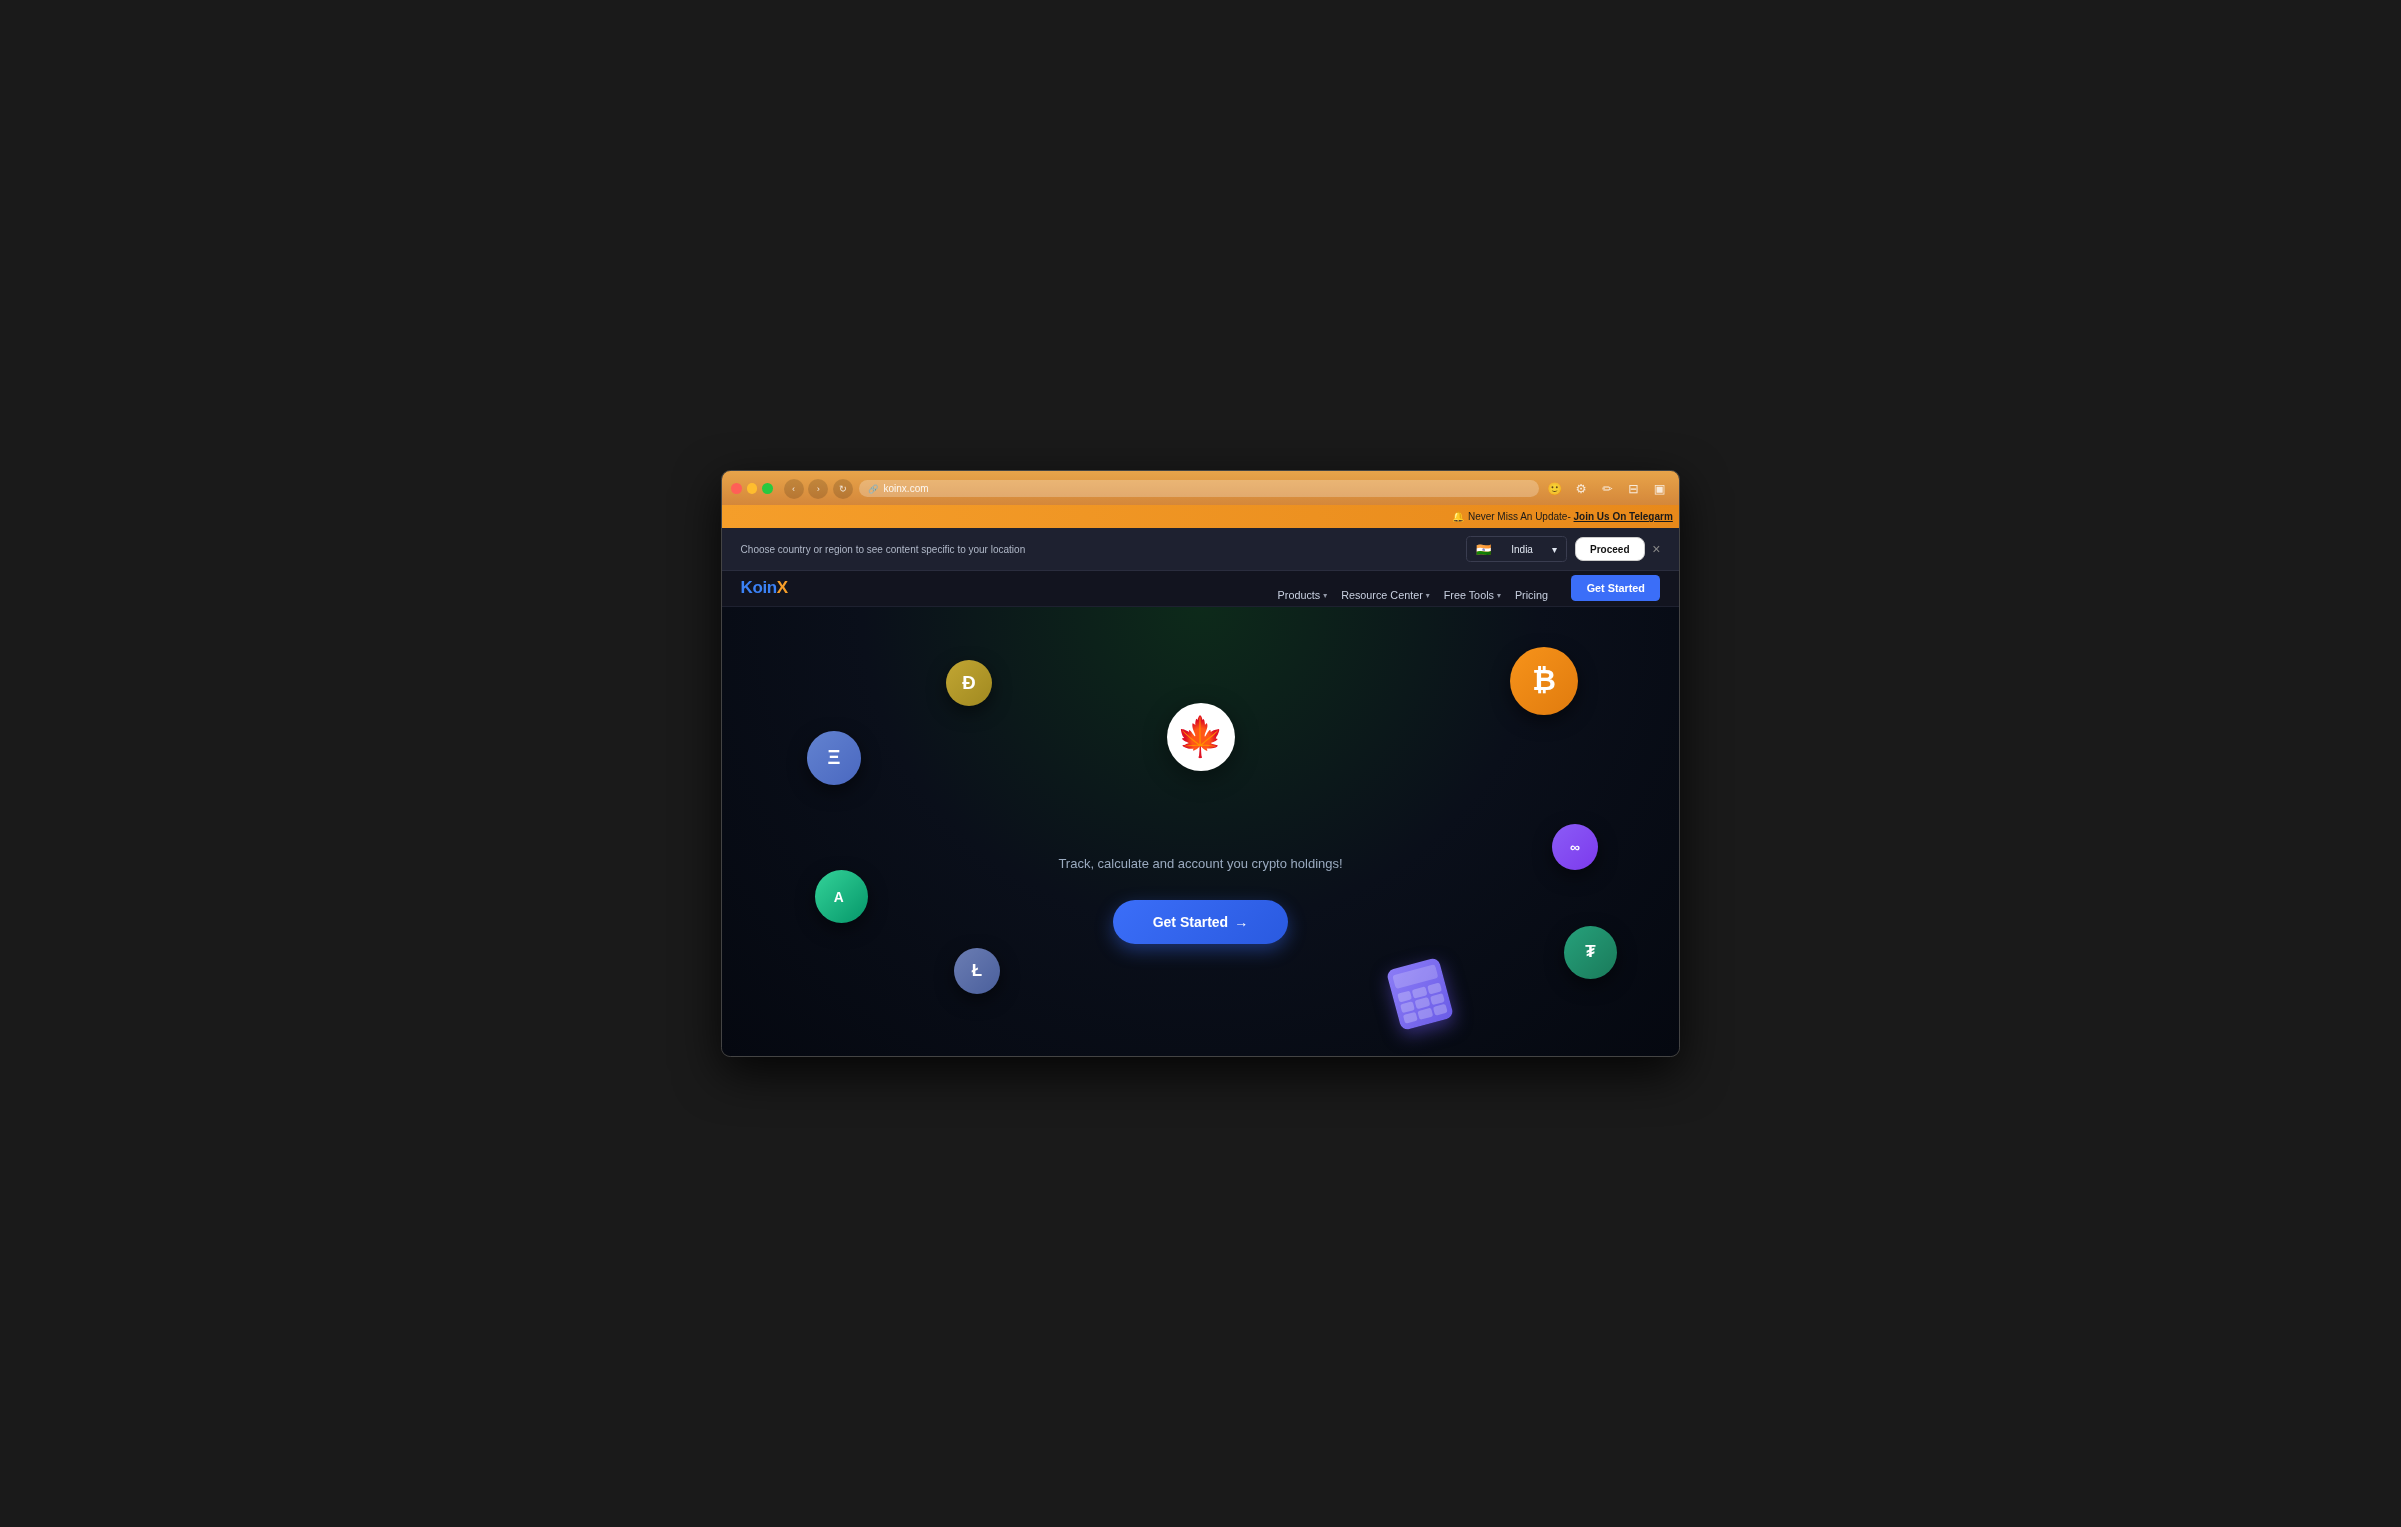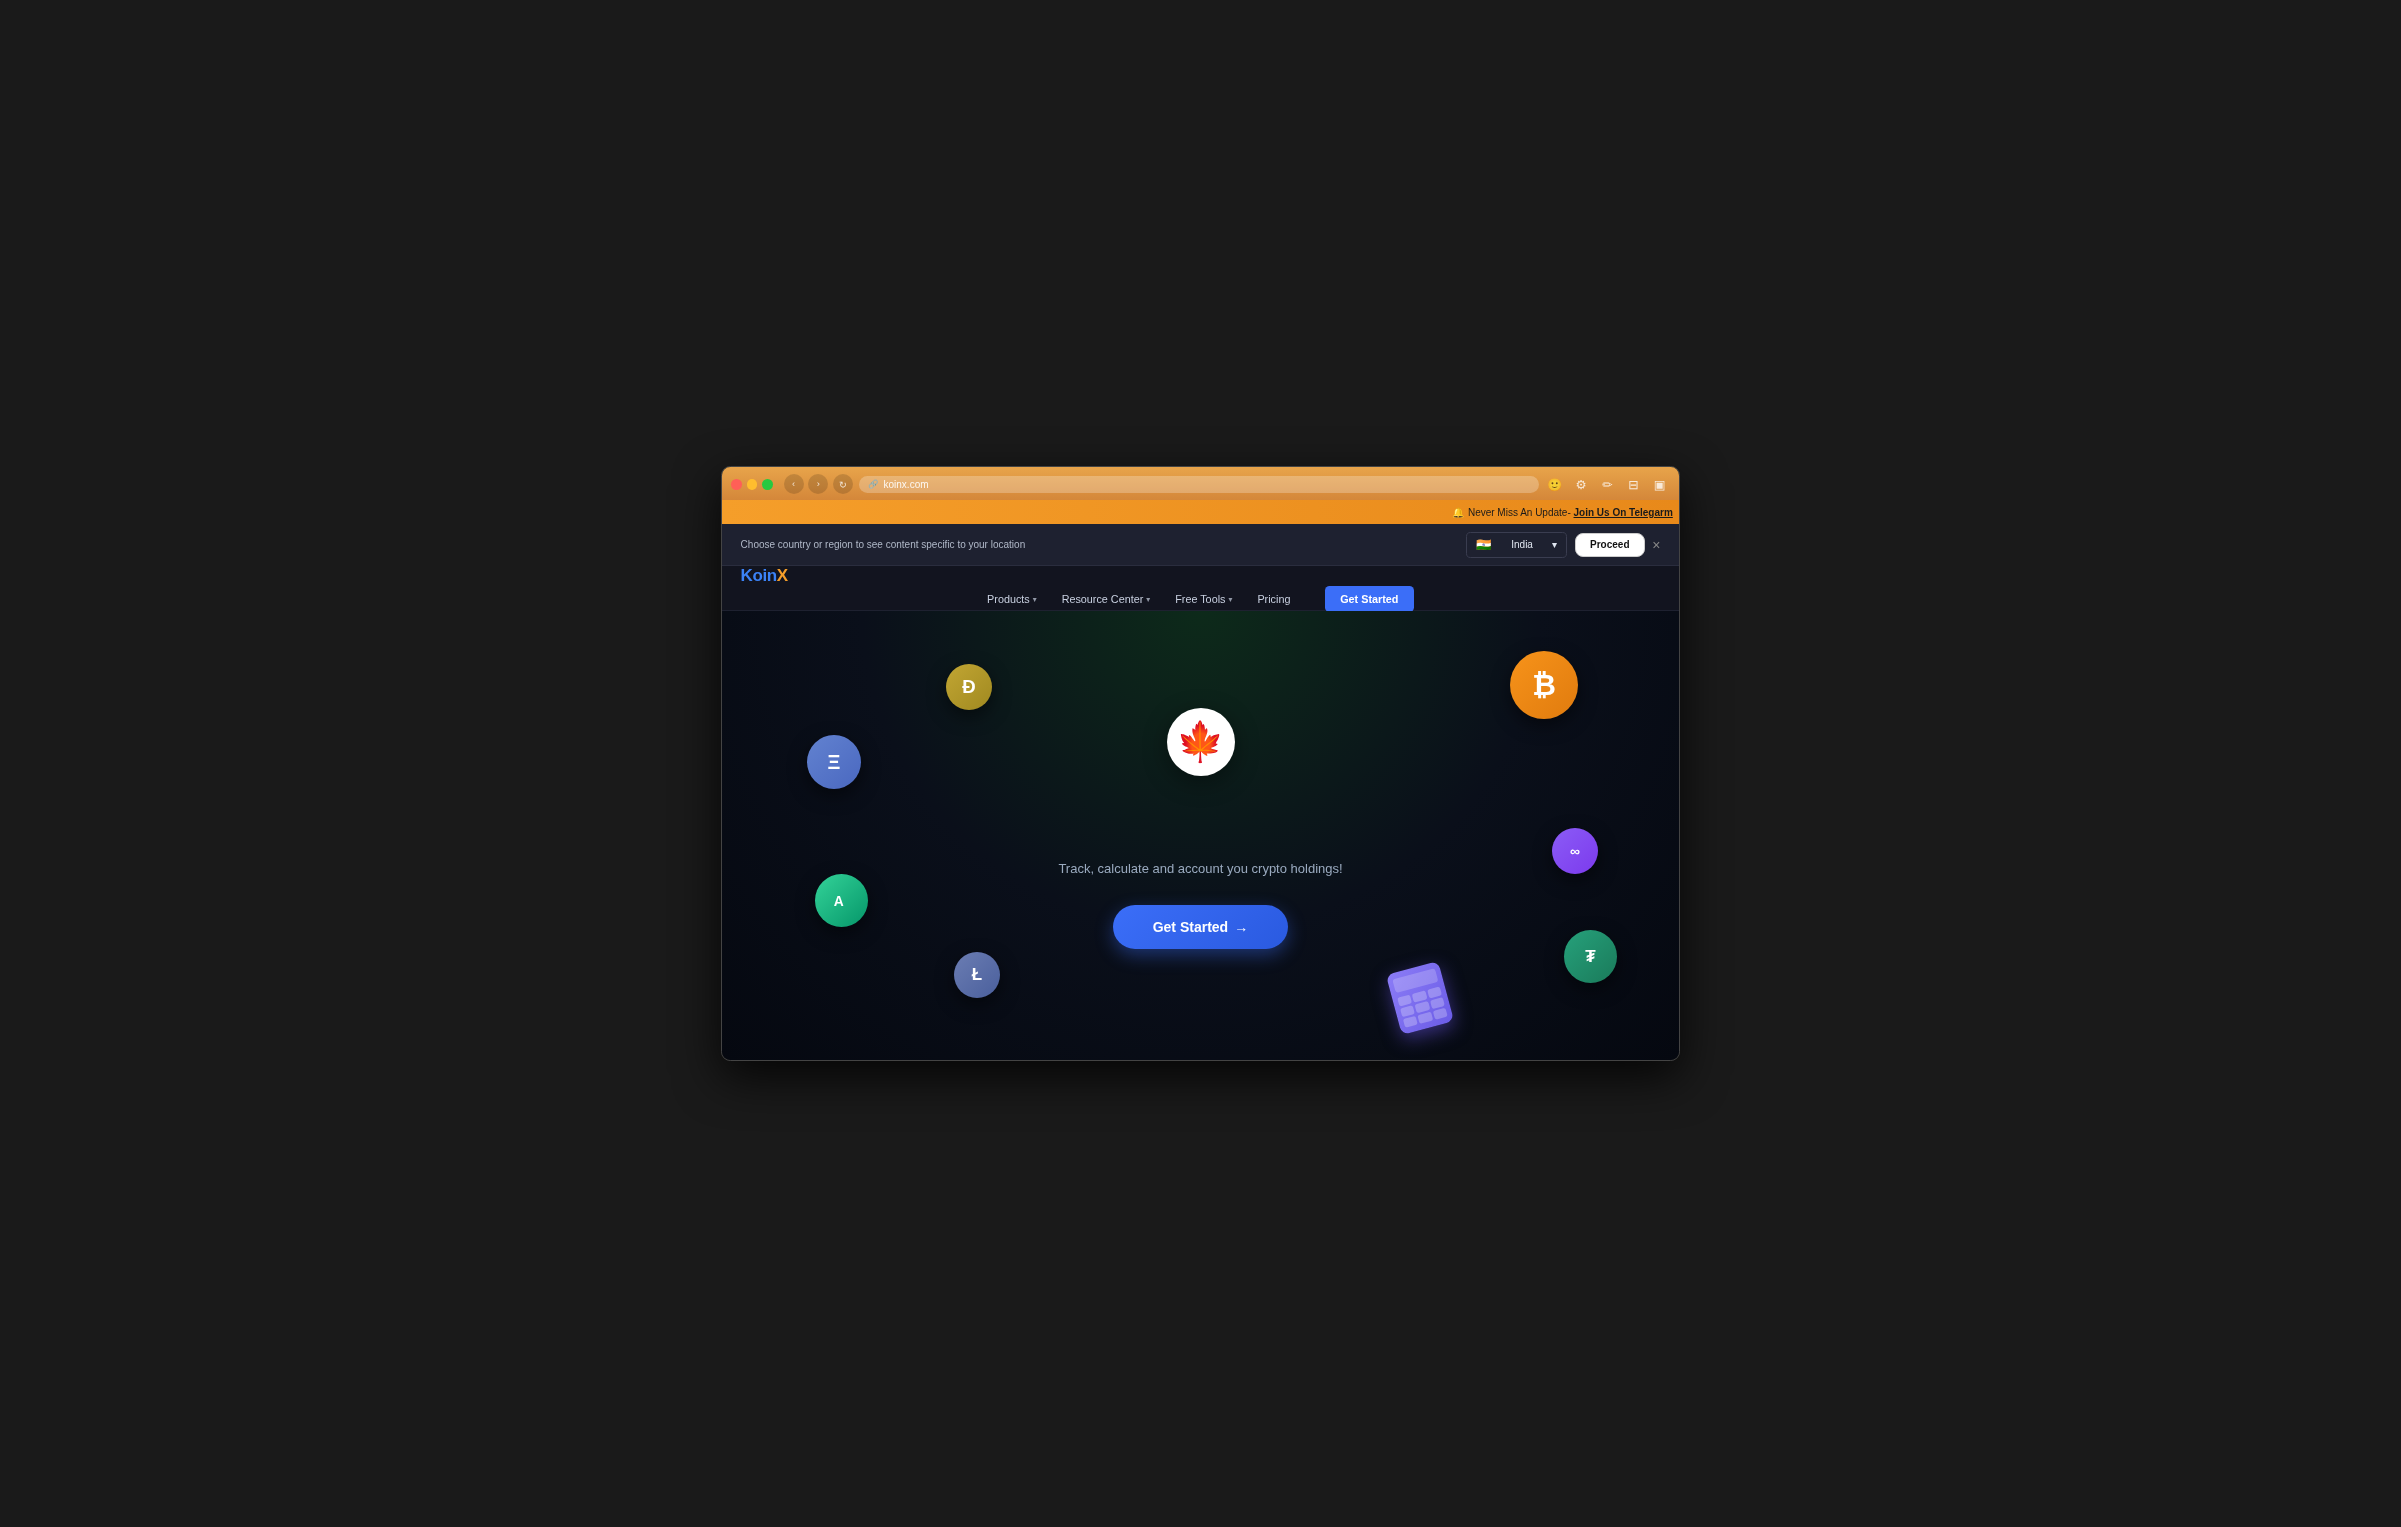--- a/index.html
+++ b/index.html
@@ -176,42 +176,41 @@
       cursor: pointer;
       line-height: 1;
     }
 
     
     .main-nav {
       background: #12141f;
       padding: 0 18.6px;
       display: flex;
       align-items: center;
-      height: 45px;
+      height: 36px;
       border-bottom: 0.8px solid #1e2130;
-      flex-direction: column;
     }
 
     .logo {
       display: flex;
       align-items: center;
       margin-right: auto;
       font-size: 17px;
       font-weight: 800;
       letter-spacing: -0.4px;
       text-decoration: none;
     }
 
     .logo-koin { color: #3b82f6; }
     .logo-x { color: #f59e2a; }
 
     .nav-links {
       display: flex;
-      align-items: center;
-      gap: 25px;
+      align-items: flex-end;
+      gap: 14px;
       list-style: none;
     }
 
     .nav-link {
       color: #c8d0e0;
       font-size: 10.8px;
       text-decoration: none;
       cursor: pointer;
       display: flex;
       align-items: center;

